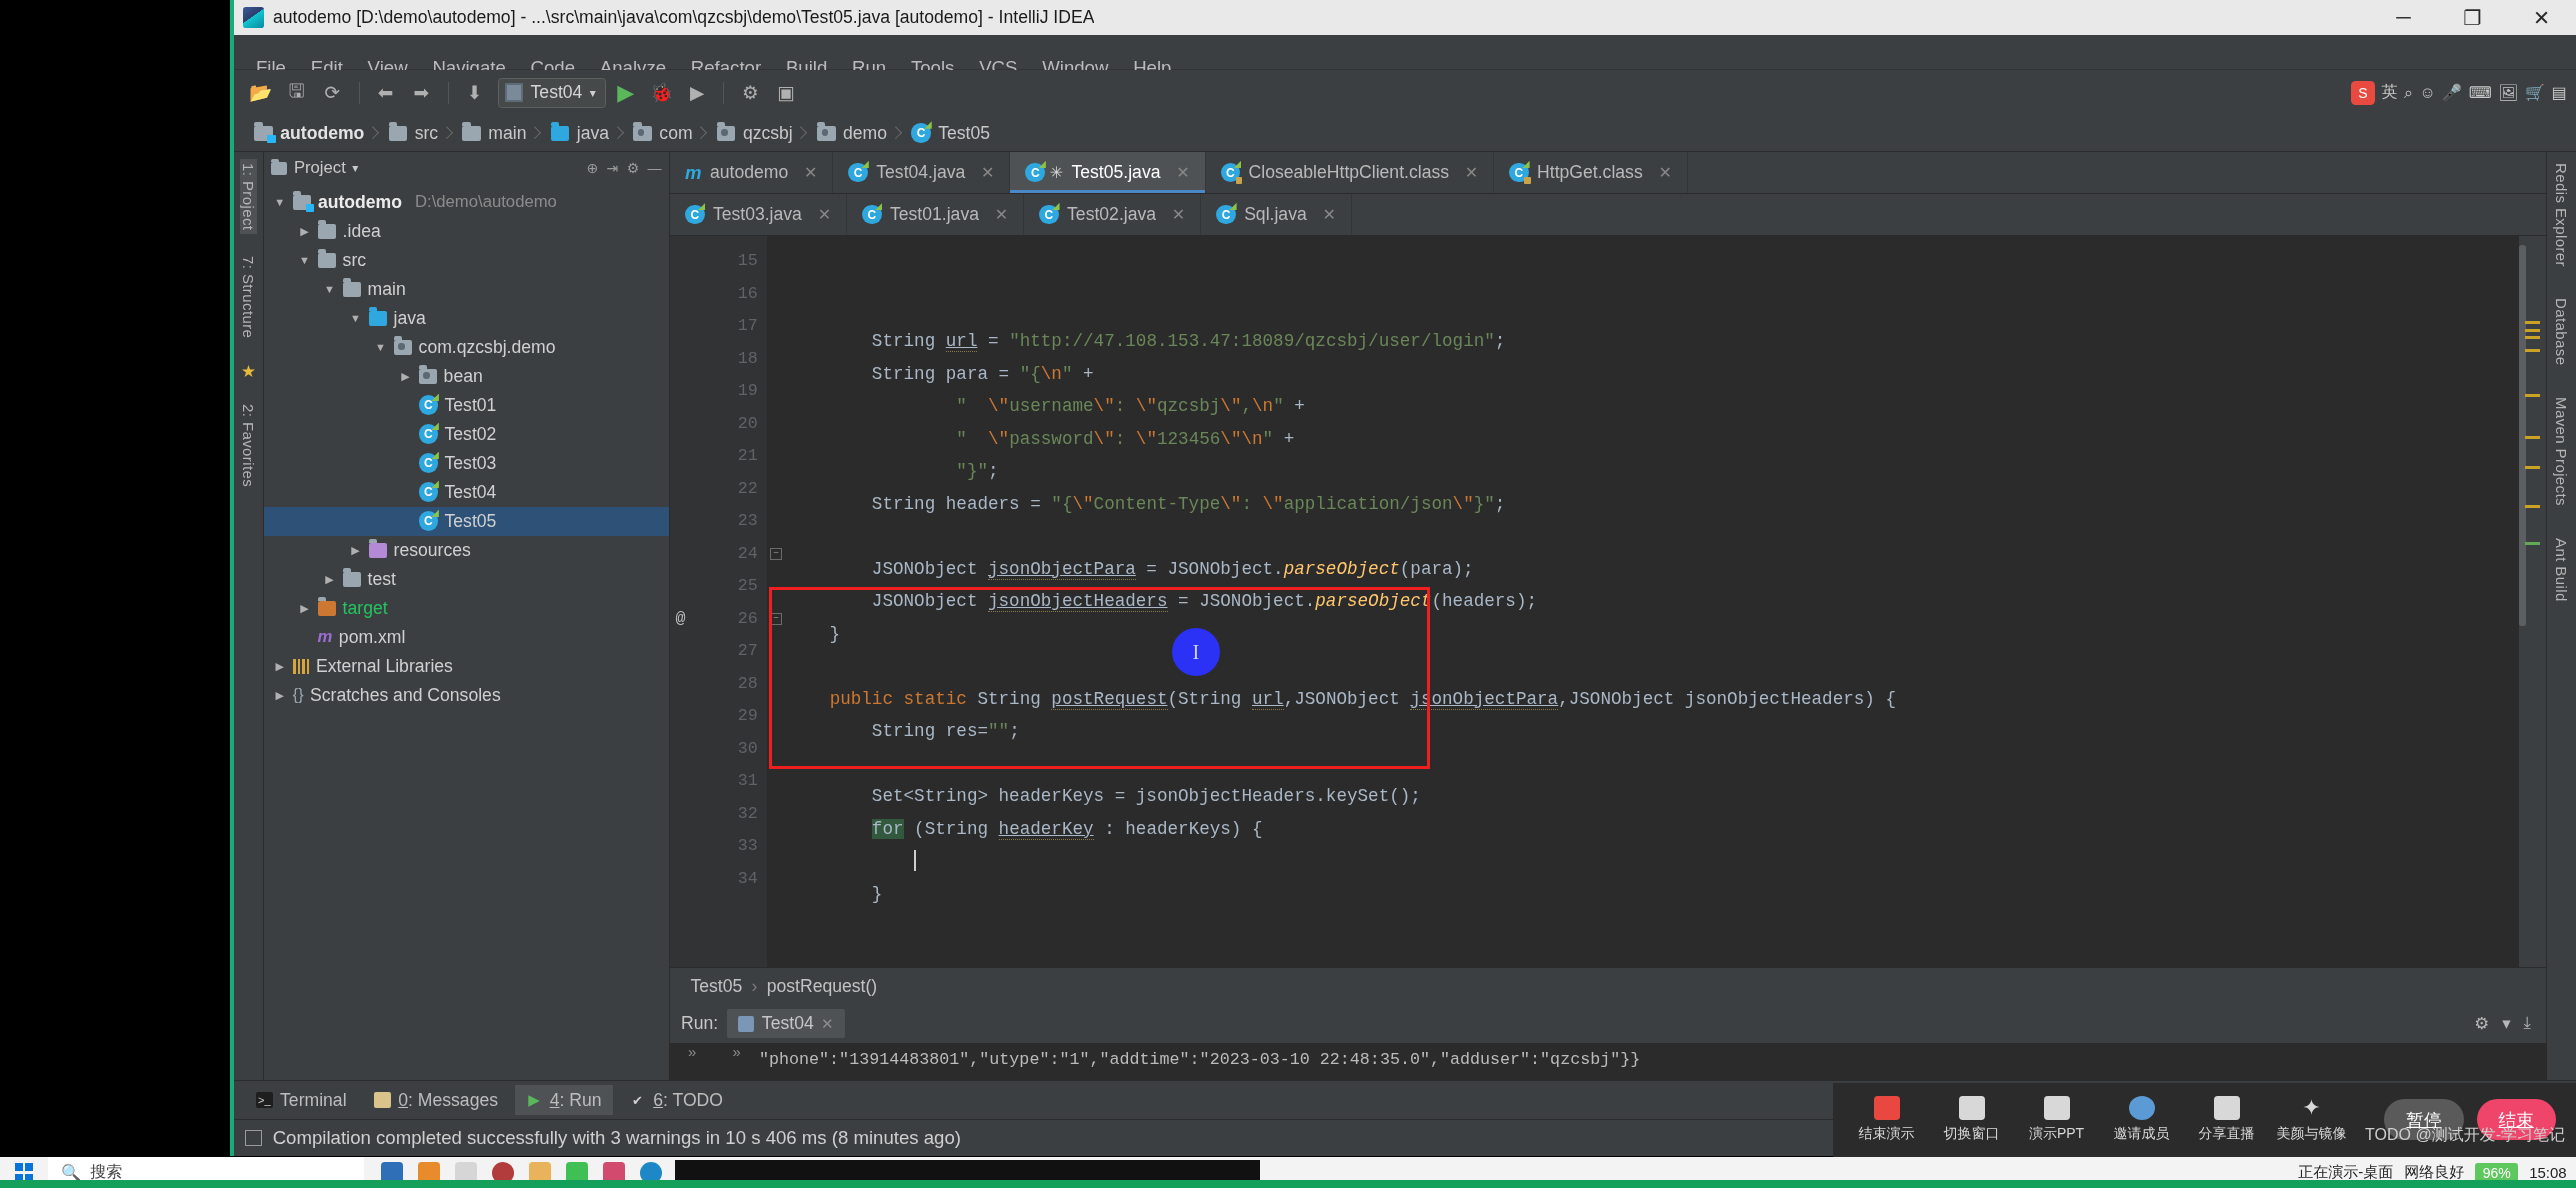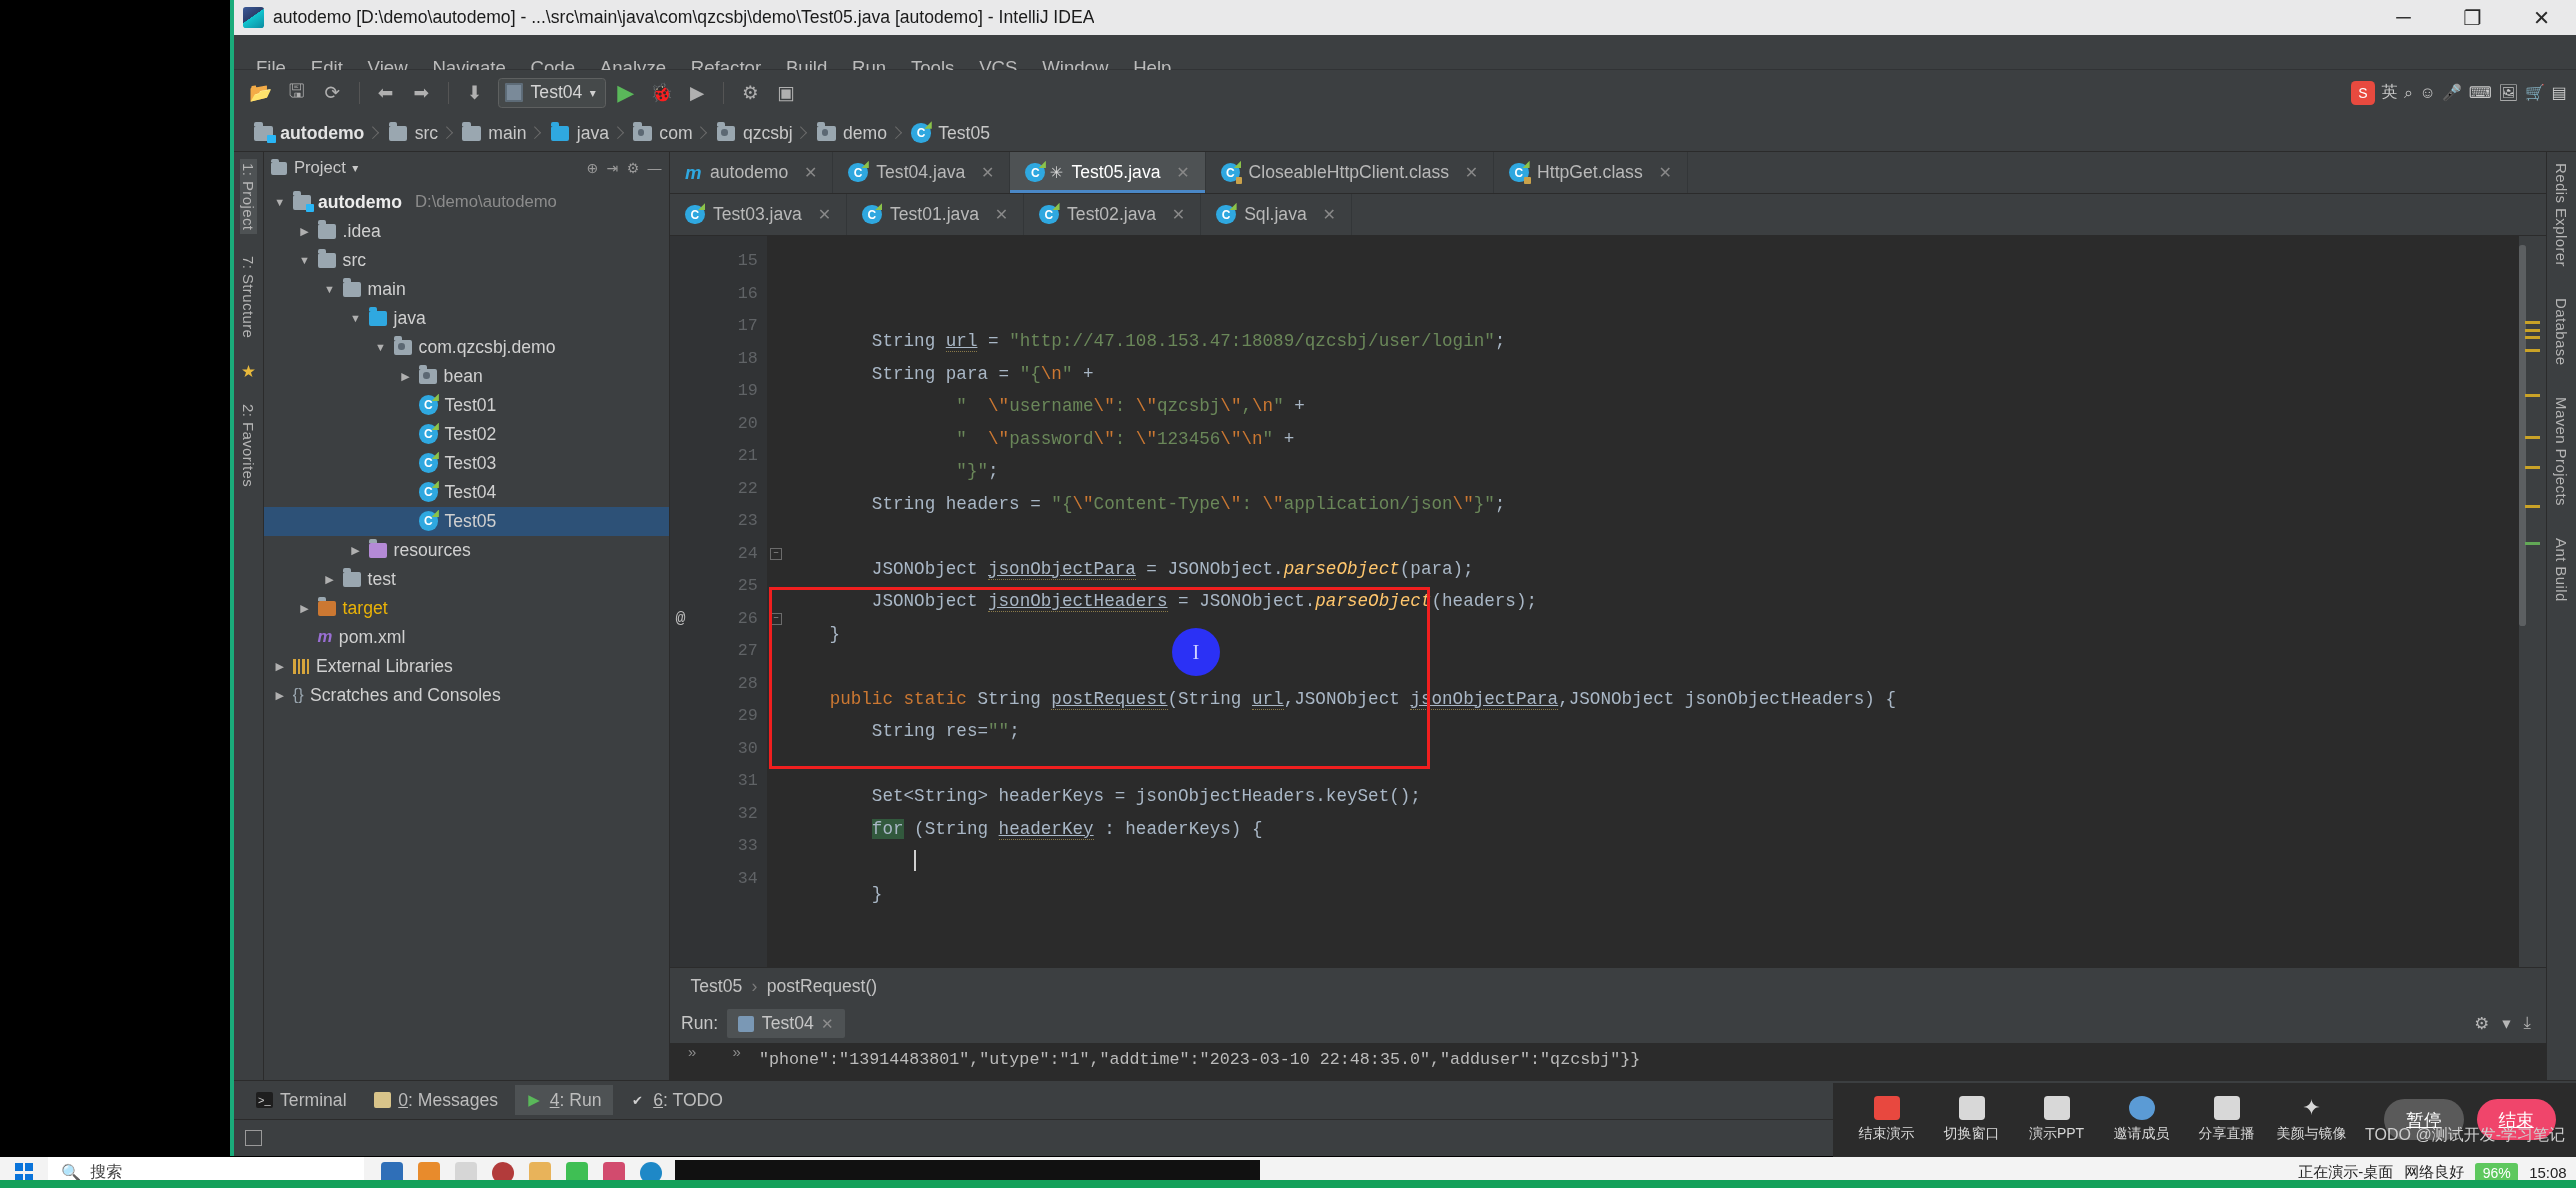--- a/index.html
+++ b/index.html
@@ -137,21 +137,21 @@
     display:flex; align-items:center; gap:6.5px; height:29px; color:#d0d0d0;
     padding-right:5.6px; white-space:nowrap;
   }
   .tnode.sel { background:#2d5177; }
   .tnode .arrow {
     width:13px; text-align:center; color:#b0b0b0; font-size:11px; flex:none;
   }
   .tnode .arrow.none { visibility:hidden; }
   .tnode .lbl.b { font-weight:bold; color:#ececec; }
   .tnode .path { color:#8c8c8c; font-size:16.7px; margin-left:6.5px; }
-  .tnode.orange .lbl { color:#eab308; }
+  .tnode.orange .lbl { color:#22c55e; }
   .tlib { width:16.7px;height:15px;flex:none;background:
     repeating-linear-gradient(90deg,#d6a53c 0 2.8px,#3c3f41 2.8px 4.6px);}
   .tbraces{color:#9aa7b0;font-size:16px;}
   .ic-maven{color:#9a6fd4;font-style:italic;font-weight:bold;font-size:16.7px;}
 
   
   .editor-col { flex:1; display:flex; flex-direction:column; min-width:0; background:#2b2b2b;}
   .tabrow {
     display:flex; background:#3c3f41; height:42px; flex:none; align-items:stretch;
     border-bottom:0.9px solid #2b2b2b;
@@ -712,20 +712,21 @@
           <span><span class="u">4</span>: Run</span>
         </div>
         <div class="btab">
           <span class="bico todo">✔</span>
           <span><span class="u">6</span>: TODO</span>
         </div>
       </div>
 
     <div class="statusbar">
       <div class="sb-box"></div>
+      <div>Compilation completed successfully with 3 warnings in 10 s 406 ms (8 minutes ago)</div>
     </div>
 
   </div>
 
   <div class="meetbar">
     <div class="meet-item">
       <div class="meet-ic" style="background:#e8483f;"></div>
       <span>结束演示</span>
     </div>
     <div class="meet-item">

